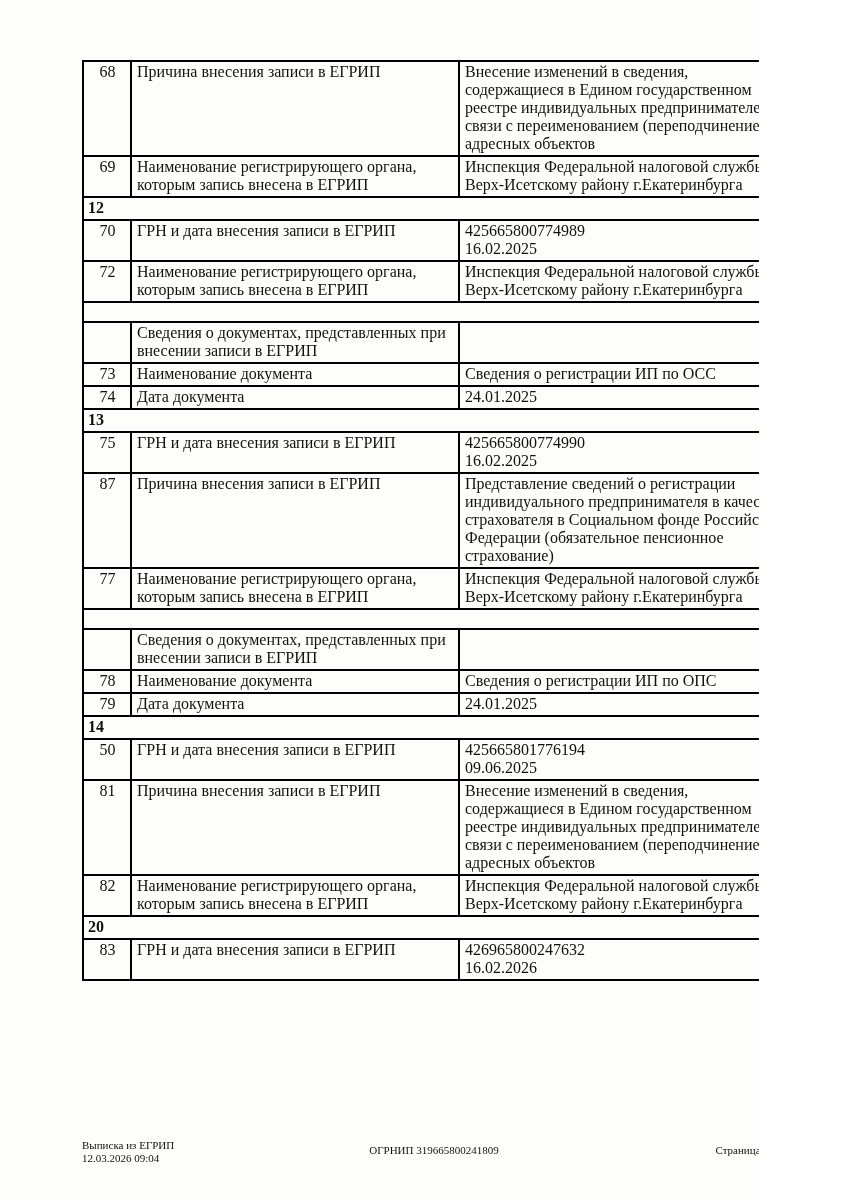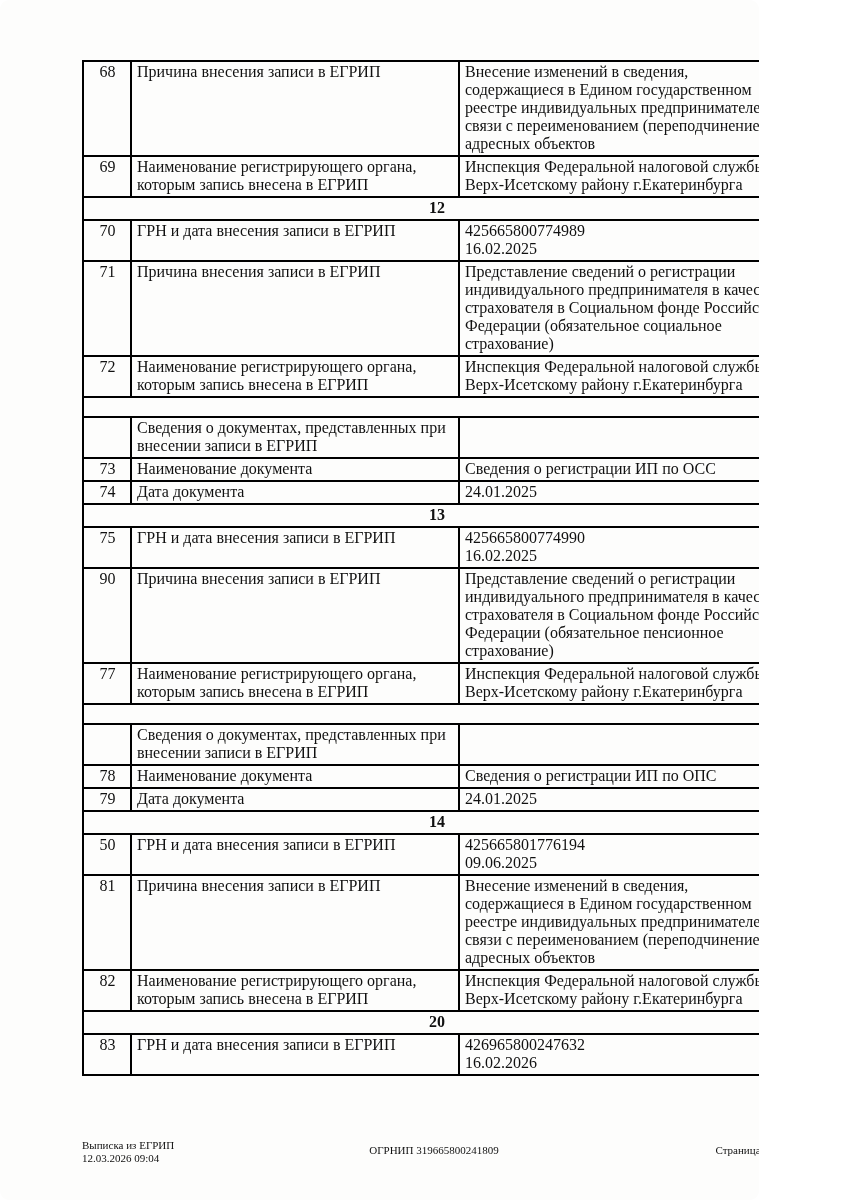--- a/index.html
+++ b/index.html
@@ -34,21 +34,20 @@
     overflow: hidden;
   }
   .cell-num {
     text-align: center;
     padding: 1px 2px 2px 2px;
   }
   .cell-value {
     white-space: pre-line;
   }
   tr.row-section td {
-    text-align: center;
     font-weight: bold;
     padding: 1px 4px 2px 4px;
   }
   tr.row-spacer td {
     height: 18px;
     padding: 0;
   }
   .footer {
     position: absolute;
     left: 82px;
@@ -103,25 +102,20 @@
         <tr class="row-section">
           <td colspan="3">12</td>
         </tr>
         <tr>
           <td class="cell-num">70</td>
           <td class="cell-label">ГРН и дата внесения записи в ЕГРИП</td>
           <td class="cell-value">425665800774989
 16.02.2025</td>
         </tr>
         <tr>
-          <td class="cell-num">71</td>
-          <td class="cell-label">Причина внесения записи в ЕГРИП</td>
-          <td class="cell-value">Представление сведений о регистрации индивидуального предпринимателя в качестве страхователя в Социальном фонде Российской Федерации (обязательное социальное страхование)</td>
-        </tr>
-        <tr>
           <td class="cell-num">72</td>
           <td class="cell-label">Наименование регистрирующего органа, которым запись внесена в ЕГРИП</td>
           <td class="cell-value">Инспекция Федеральной налоговой службы по Верх-Исетскому району г.Екатеринбурга</td>
         </tr>
         <tr class="row-spacer">
           <td colspan="3"></td>
         </tr>
         <tr>
           <td class="cell-num"></td>
           <td class="cell-label">Сведения о документах, представленных при внесении записи в ЕГРИП</td>
@@ -140,21 +134,21 @@
         <tr class="row-section">
           <td colspan="3">13</td>
         </tr>
         <tr>
           <td class="cell-num">75</td>
           <td class="cell-label">ГРН и дата внесения записи в ЕГРИП</td>
           <td class="cell-value">425665800774990
 16.02.2025</td>
         </tr>
         <tr>
-          <td class="cell-num">90</td>
+          <td class="cell-num">87</td>
           <td class="cell-label">Причина внесения записи в ЕГРИП</td>
           <td class="cell-value">Представление сведений о регистрации индивидуального предпринимателя в качестве страхователя в Социальном фонде Российской Федерации (обязательное пенсионное страхование)</td>
         </tr>
         <tr>
           <td class="cell-num">77</td>
           <td class="cell-label">Наименование регистрирующего органа, которым запись внесена в ЕГРИП</td>
           <td class="cell-value">Инспекция Федеральной налоговой службы по Верх-Исетскому району г.Екатеринбурга</td>
         </tr>
         <tr class="row-spacer">
           <td colspan="3"></td>

